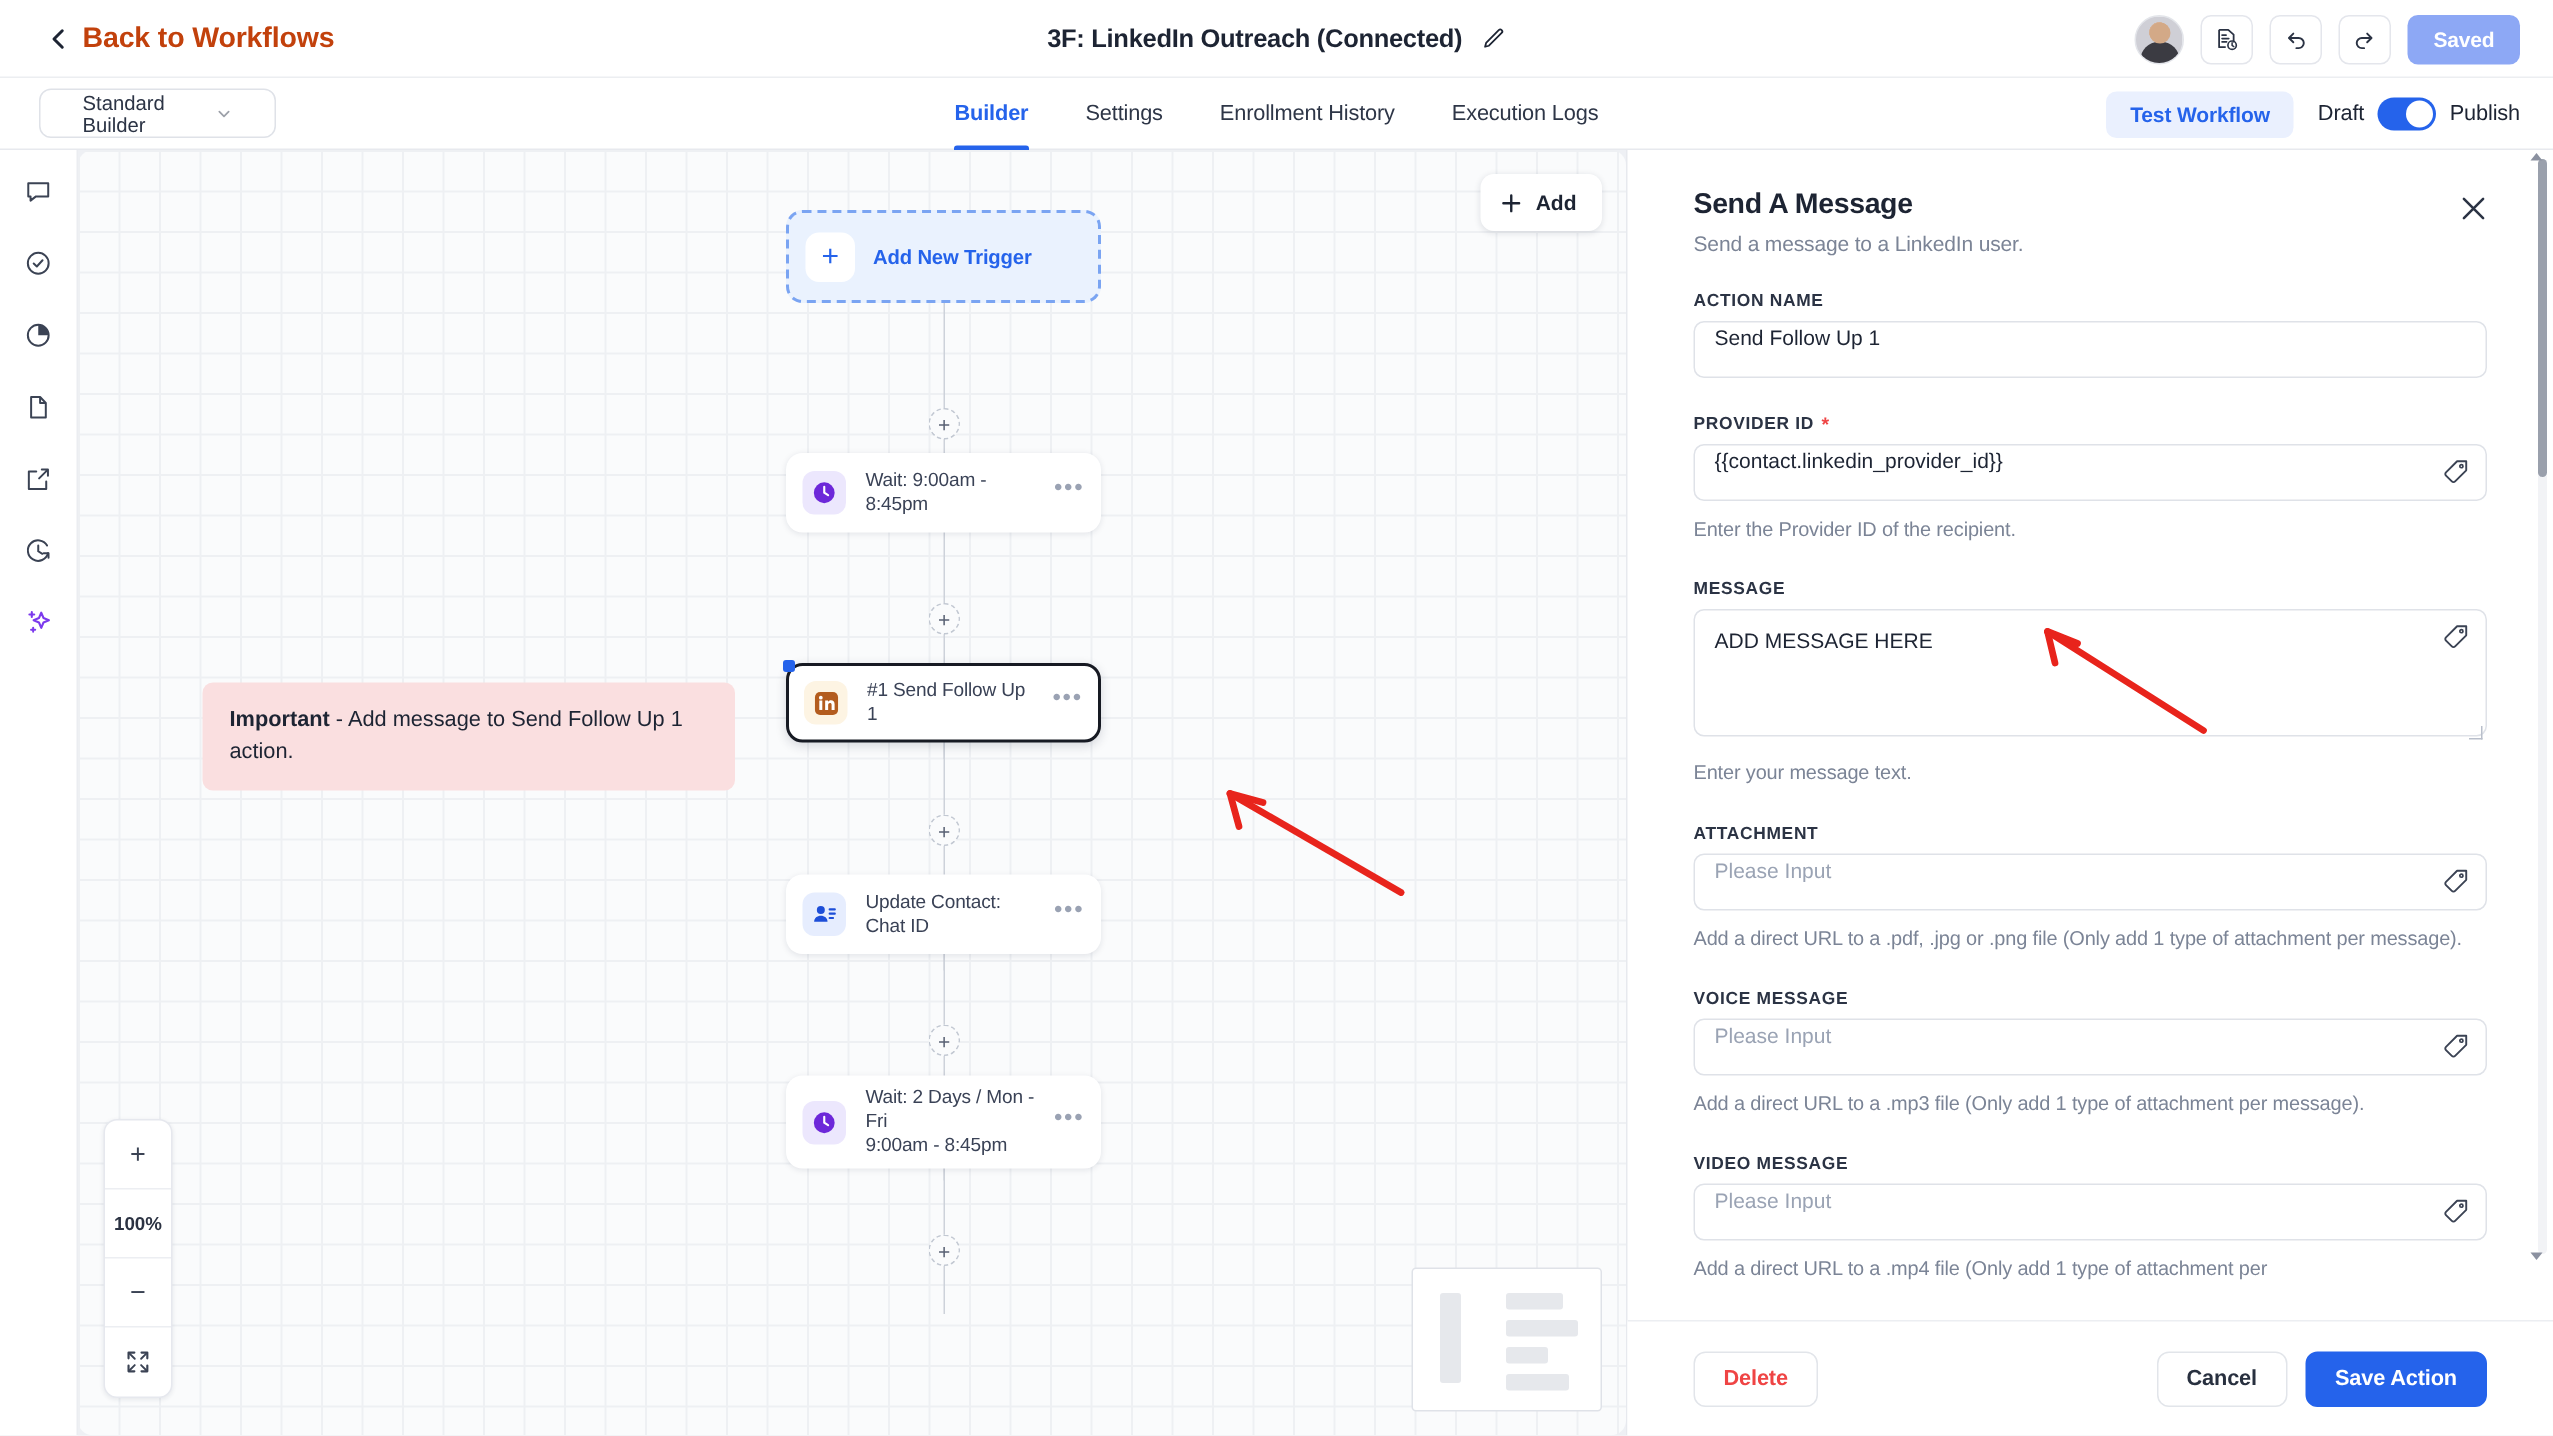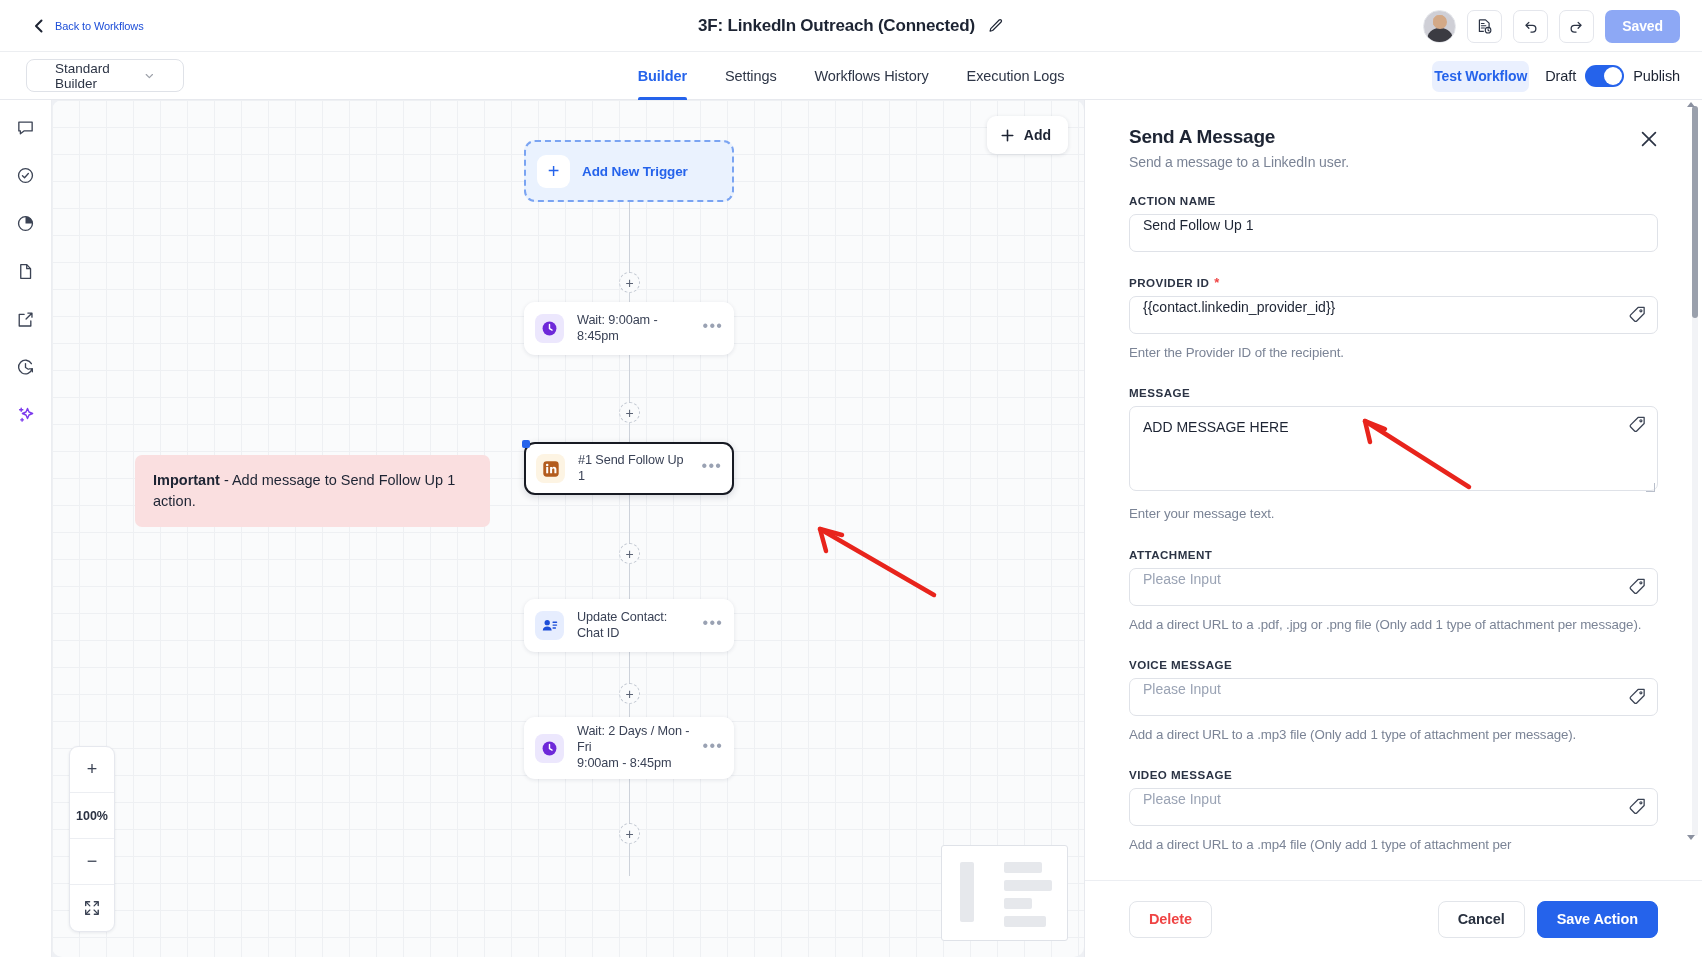--- a/index.html
+++ b/index.html
@@ -20,21 +20,21 @@
     position: absolute; left: 0; top: 0; width: 1702px; height: 52px;
     background: #ffffff;
     border-bottom: 1px solid #eceef1;
     display: flex; align-items: center;
   }
   .back-btn {
     display: flex; align-items: center; gap: 9px;
     margin-left: 32px; cursor: pointer;
   }
   .back-chevron { width: 14px; height: 14px; display: block; }
-  .back-label { font-size: 11px; font-weight: 400; color: #1d4ed8; letter-spacing: -0.1px; }
+  .back-label { font-size: 19px; font-weight: 700; color: #c2410c; letter-spacing: -0.1px; }
 
   .wf-title-wrap {
     position: absolute; left: 0; right: 0; top: 0; height: 52px;
     display: flex; align-items: center; justify-content: center; gap: 12px;
     pointer-events: none;
   }
   .wf-title { font-size: 17px; font-weight: 600; color: #1d2433; letter-spacing: -0.2px; }
   .pencil-icon { width: 17px; height: 17px; pointer-events: auto; cursor: pointer; }
 
   .topbar-right {
@@ -93,21 +93,21 @@
   .tab.active::after {
     content: ""; position: absolute; left: 0; right: 0; bottom: 0; height: 3px;
     background: #2563eb; border-radius: 2px 2px 0 0;
   }
 
   .subbar-right {
     position: absolute; right: 22px; top: 0; height: 48px;
     display: flex; align-items: center; gap: 16px;
   }
   .test-wf-btn {
-    height: 31px; padding: 0 2px; border-radius: 7px;
+    height: 31px; padding: 0 16px; border-radius: 7px;
     background: #eaf0fe; color: #2563eb; font-size: 14px; font-weight: 600;
     display: flex; align-items: center; cursor: pointer; letter-spacing: -0.1px;
   }
   .publish-group { display: flex; align-items: center; gap: 9px; }
   .pg-label { font-size: 14.5px; color: #1d2433; letter-spacing: -0.1px; }
   .toggle {
     width: 39px; height: 22px; border-radius: 11px; background: #2563eb;
     position: relative; cursor: pointer;
   }
   .toggle::after {
@@ -357,21 +357,21 @@
     <div class="builder-select">
       <span>Standard Builder</span>
       <svg class="chev" width="12" height="12" viewBox="0 0 12 12">
           <path d="M2.5 4.3 6 7.8l3.5-3.5" fill="none" stroke="#3b4354" stroke-width="1.3" stroke-linecap="round" stroke-linejoin="round"></path>
         </svg>
     </div>
 
     <div class="tabs">
       <div class="tab active">Builder</div>
       <div class="tab">Settings</div>
-      <div class="tab">Workflows History</div>
+      <div class="tab">Enrollment History</div>
       <div class="tab">Execution Logs</div>
     </div>
 
     <div class="subbar-right">
       <div class="test-wf-btn">Test Workflow</div>
       <div class="publish-group">
         <span class="pg-label">Draft</span>
         <div class="toggle"></div>
         <span class="pg-label">Publish</span>
       </div>
@@ -472,21 +472,21 @@
               <rect x="2.3" y="2.3" width="15.4" height="15.4" rx="3.4" fill="#b35c1e"></rect>
               <rect x="5.2" y="8" width="2" height="6.3" fill="#fff"></rect>
               <circle cx="6.2" cy="6.1" r="1.25" fill="#fff"></circle>
               <path d="M9.1 14.3V8h1.9v.9c.4-.7 1.1-1.1 2-1.1 1.5 0 2.4 1 2.4 2.7v3.8h-2v-3.4c0-.9-.4-1.3-1.1-1.3s-1.2.5-1.2 1.4v3.3z" fill="#fff"></path>
             </svg>
           </div>
           <span class="nlabel">#1 Send Follow Up 1</span>
           <span class="dots">•••</span>
         </div>
 
-        <div class="node" style="top:499px;">
+        <div class="node" style="top:483px;">
           <div class="nicon" style="background:#e6edfe;">
             <svg width="19" height="19" viewBox="0 0 20 20">
               <circle cx="7.6" cy="7" r="2.8" fill="#1d4ed8"></circle>
               <path d="M2.9 15.2c0-2.6 2.1-4.2 4.7-4.2s4.7 1.6 4.7 4.2z" fill="#1d4ed8"></path>
               <path d="M13.8 6.6h3.6M13.8 9.6h3.6M13.8 12.6h2.4" stroke="#1d4ed8" stroke-width="1.5" stroke-linecap="round"></path>
             </svg>
           </div>
           <span class="nlabel">Update Contact: Chat ID</span>
           <span class="dots">•••</span>
         </div>

